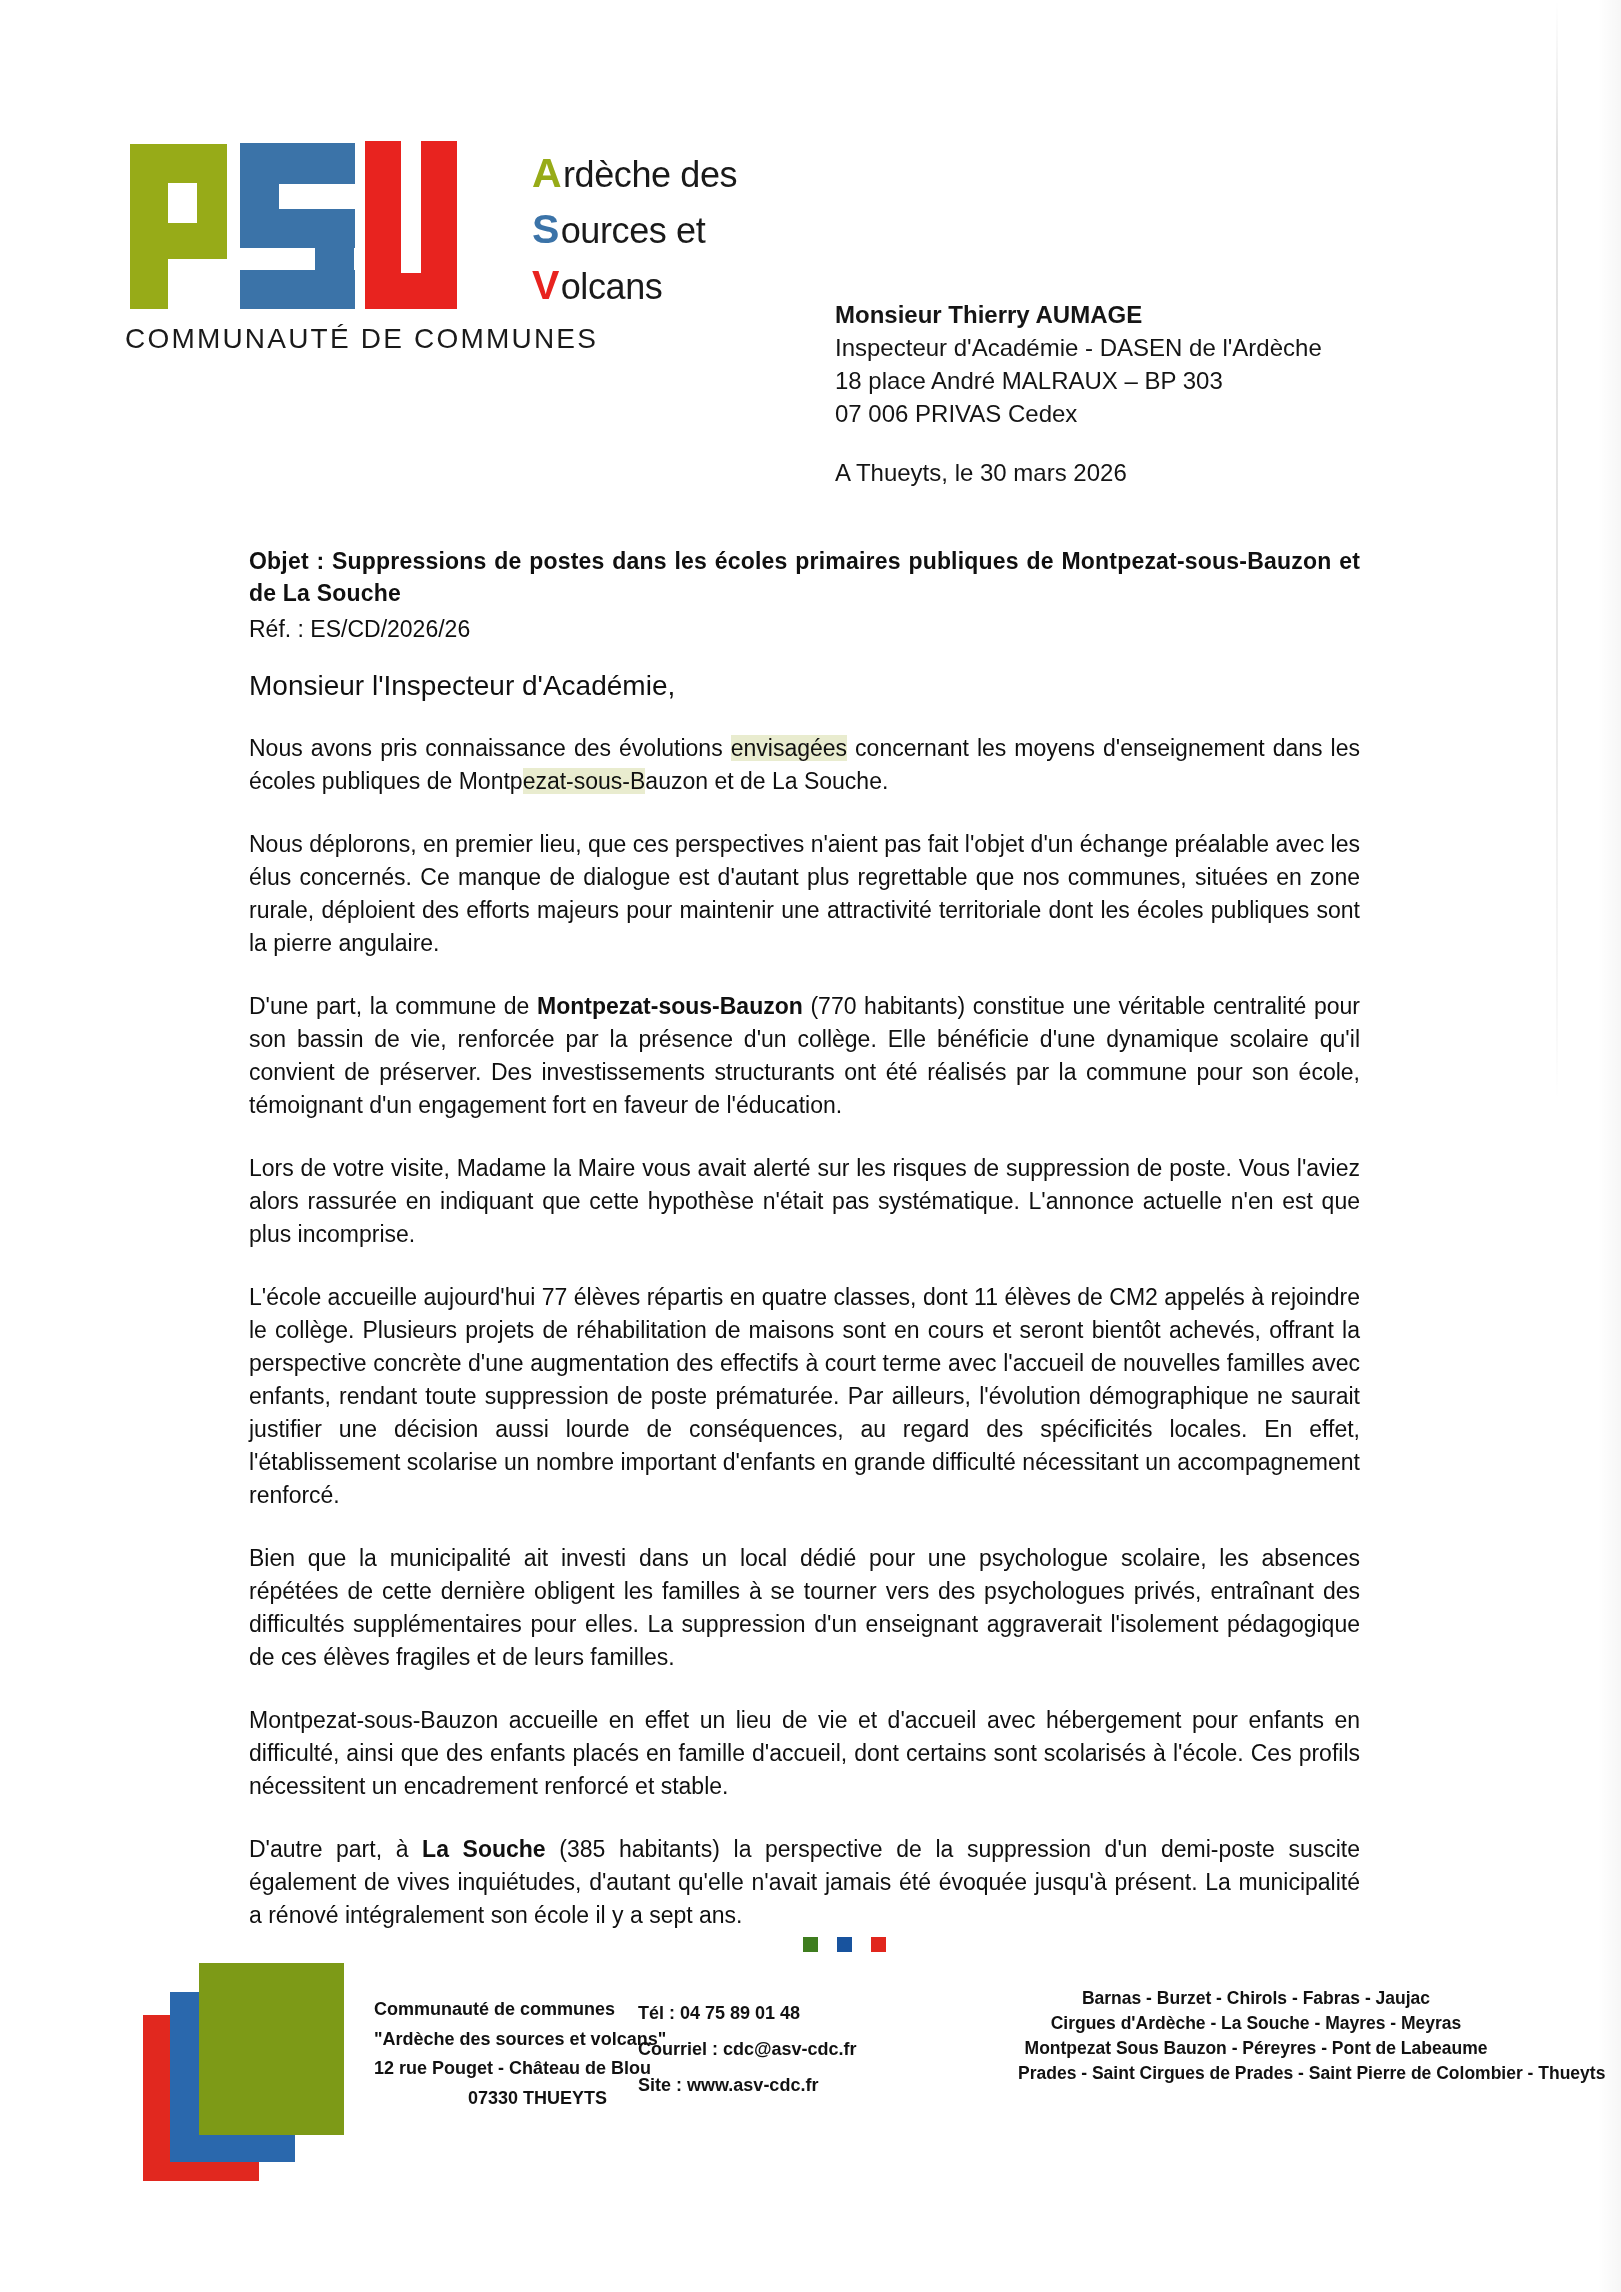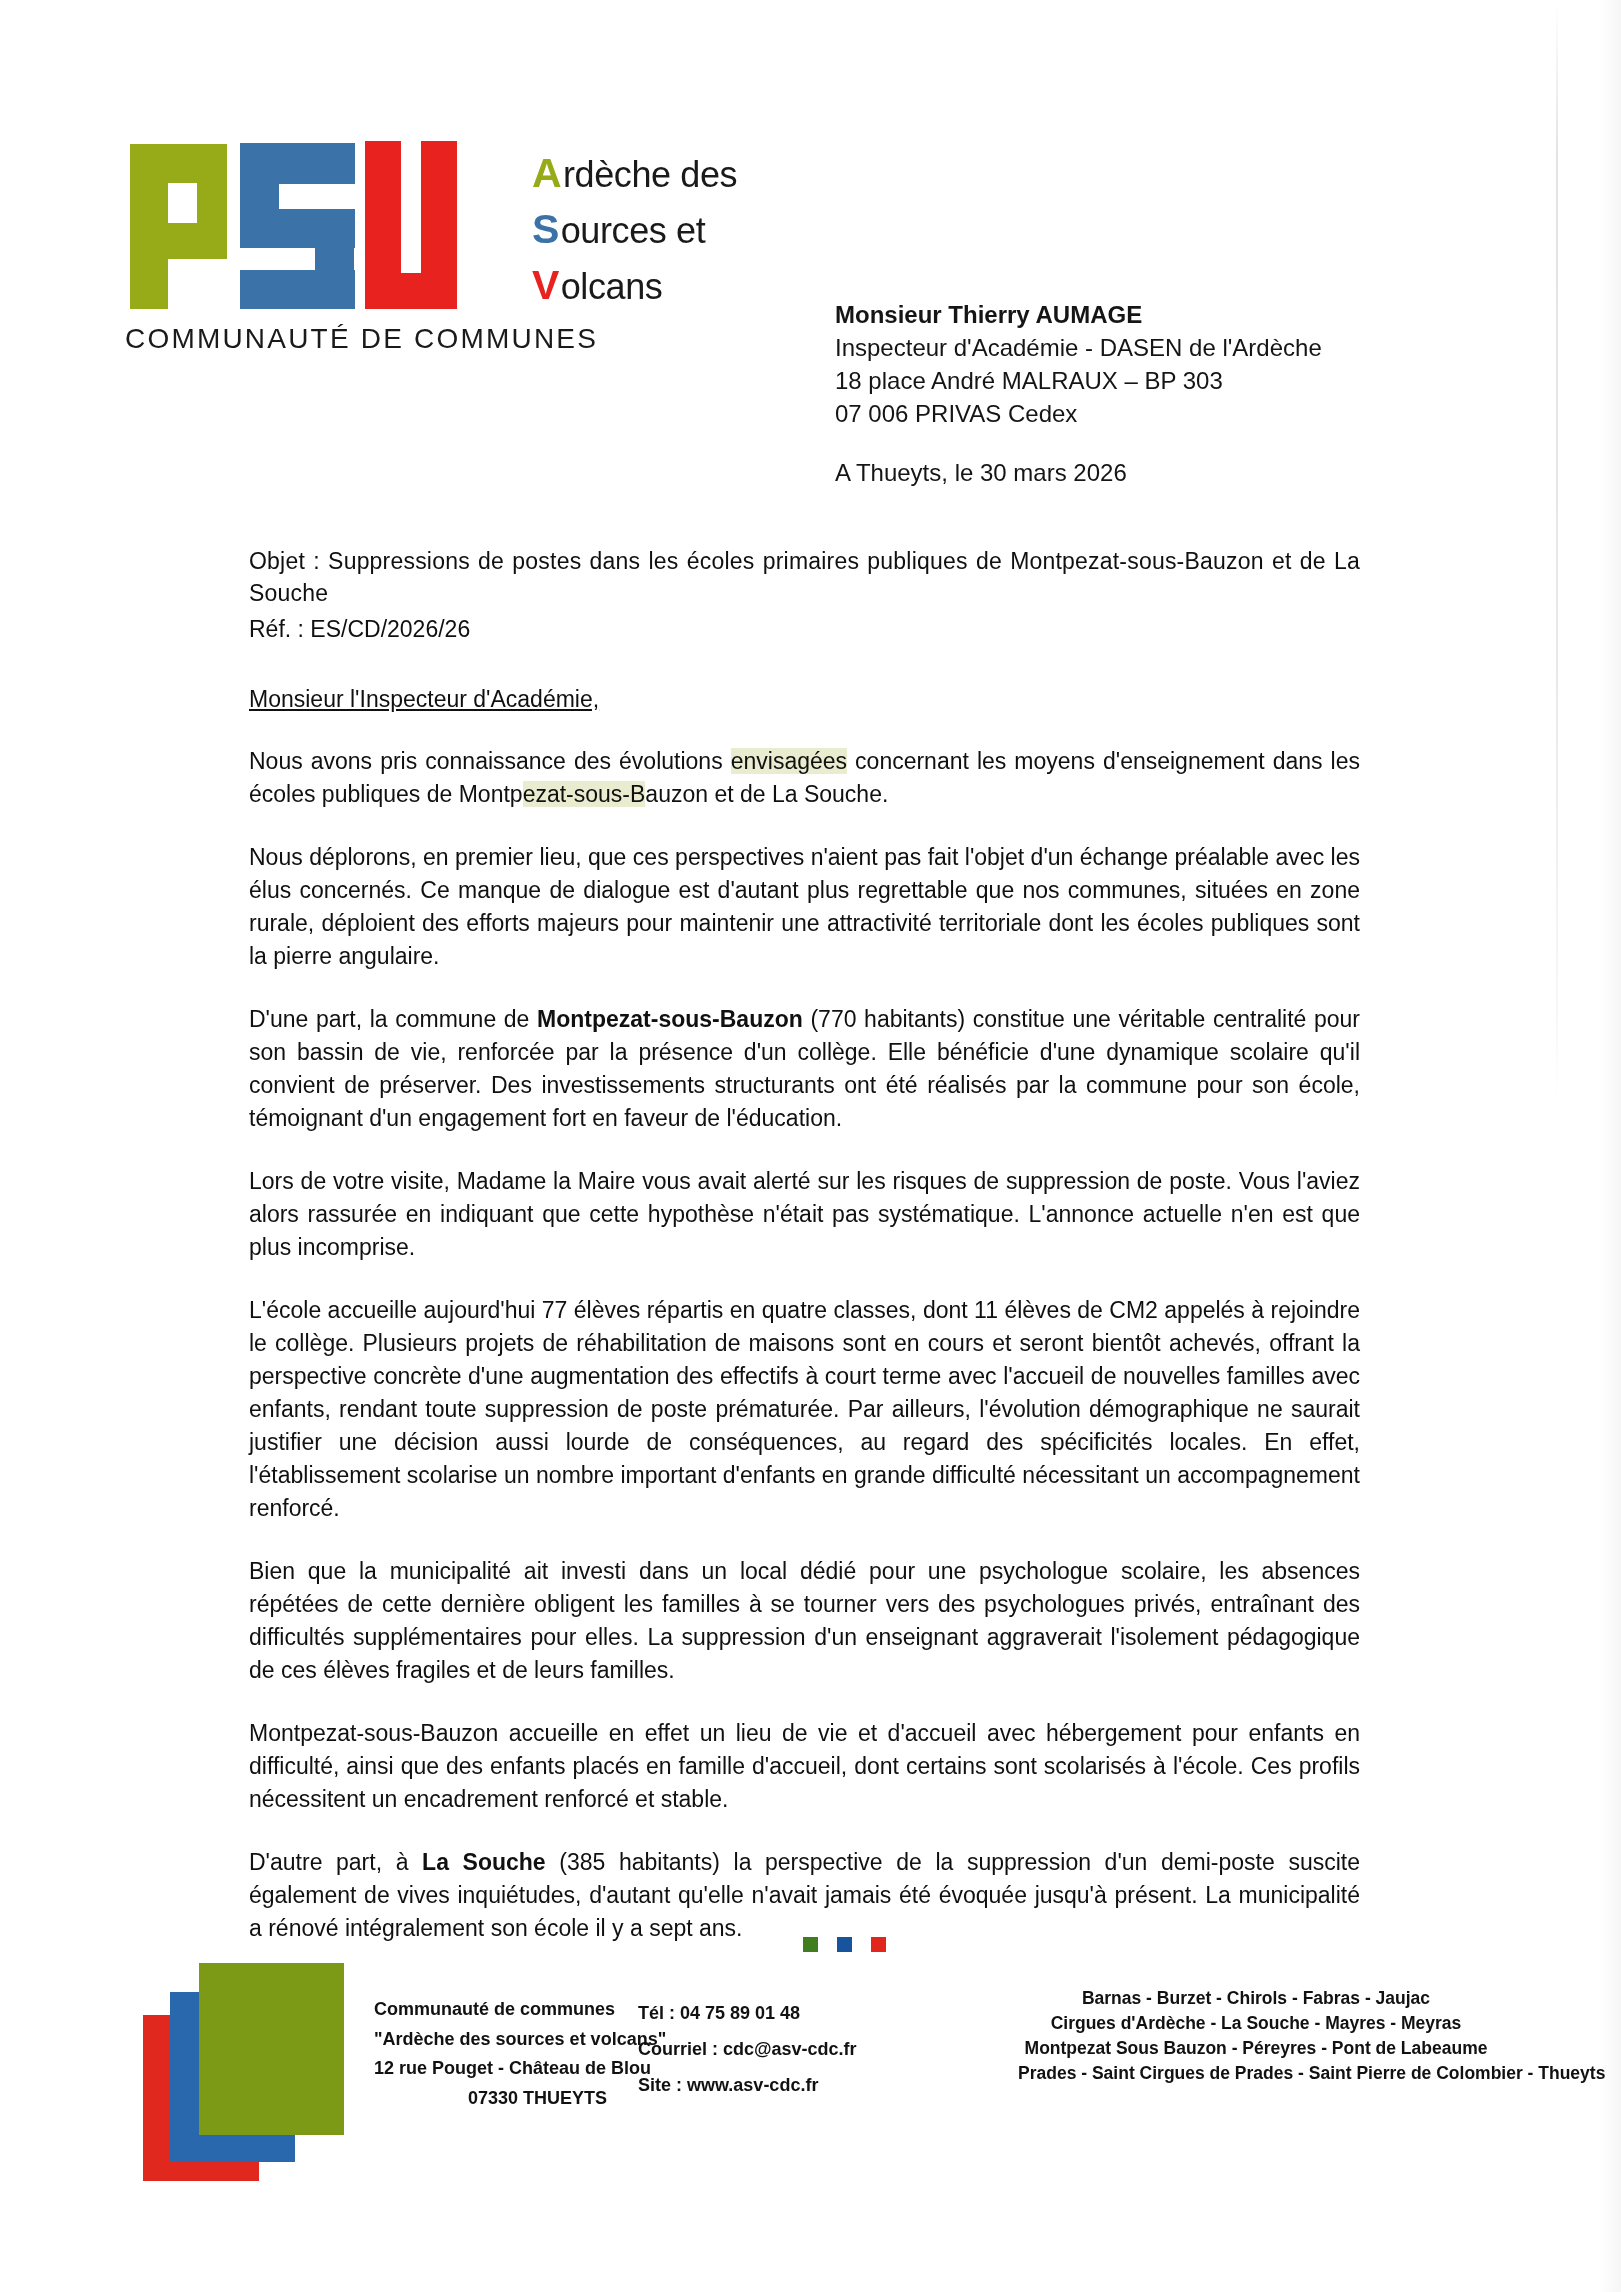--- a/index.html
+++ b/index.html
@@ -122,38 +122,37 @@
 
   
   .body-area {
     position: absolute;
     left: 249px;
     top: 545px;
     width: 1111px;
   }
   .objet {
     font-size: 23px;
-    font-weight: 400;
+    font-weight: 700;
     line-height: 32px;
     text-align: justify;
     letter-spacing: 0.2px;
     color: #101010;
   }
   .ref {
     margin-top: 4px;
     font-size: 23px;
     line-height: 32px;
     color: #101010;
   }
   .salut {
-    margin-top: 38px;
-    font-size: 23px;
+    margin-top: 25px;
+    font-size: 28px;
     line-height: 32px;
     color: #101010;
-    text-decoration: underline;
   }
   p.para {
     margin: 30px 0 0 0;
     font-size: 23px;
     line-height: 33px;
     text-align: justify;
     color: #101010;
   }
   p.para b { font-weight: 700; }
   .hl { background: rgba(198, 205, 128, 0.38); }

